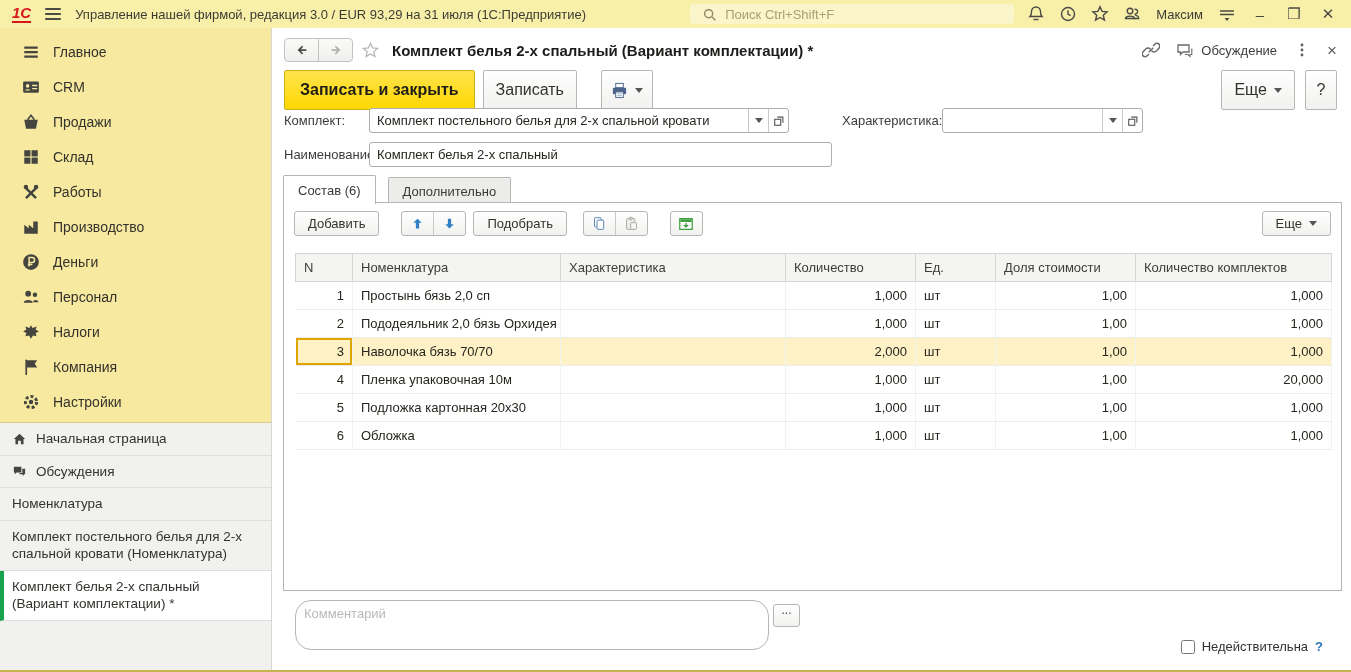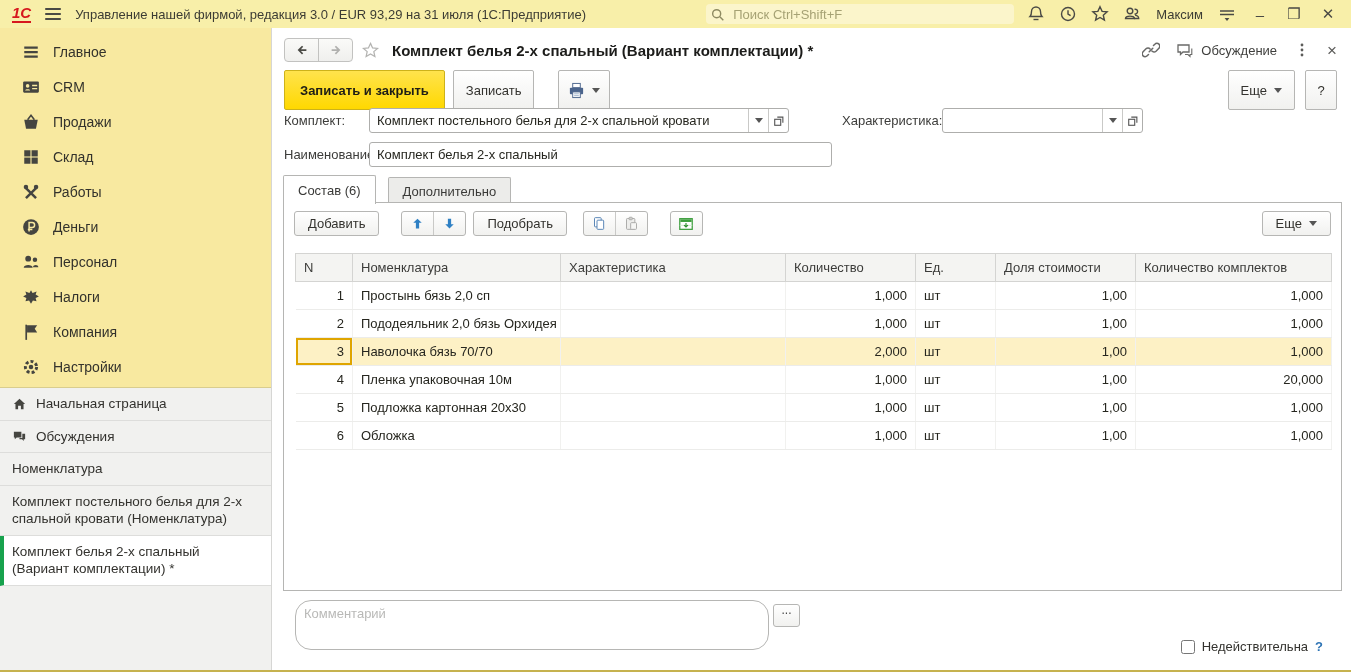--- a/index.html
+++ b/index.html
@@ -3,21 +3,21 @@
 <meta charset="utf-8">
 <style>
   html,body{margin:0;padding:0}
   body{width:1351px;height:672px;overflow:hidden;font-family:"Liberation Sans",sans-serif;background:#fff;cursor:default;-webkit-font-smoothing:antialiased}
   .window{width:1351px;height:672px;display:flex;flex-direction:column}
   
   .titlebar{height:28px;flex:none;background:#f8efa9;display:flex;align-items:center;padding:0 12px;gap:12px;box-sizing:border-box}
   .logo{font-weight:bold;font-style:italic;font-size:15px;color:#d6181e;border-bottom:2px solid #d6181e;line-height:1;padding-bottom:1px}
   .tbi{width:20px;height:20px;display:flex;align-items:center;justify-content:center;flex:none}
   .tb-title{font-size:13px;color:#3c3c34;white-space:nowrap;overflow:hidden;flex:1}
-  .search{display:flex;align-items:center;gap:6px;width:300px;height:20px;background:#fbf5cb;border-radius:4px;padding:0 4px;flex:none}
+  .search{display:flex;align-items:center;gap:6px;width:300px;height:20px;background:#fbf5cb;border-radius:4px;padding:0 12px;flex:none}
   .search input{border:none;background:transparent;outline:none;font-size:13px;color:#6b6849;width:100%}
   .search input::placeholder{color:#a6a274}
   .tb-user{font-size:13px;color:#3c3c34;margin:0 2px}
   .winctl{font-size:15px;color:#4a4a45;width:22px;text-align:center}
   
   .app{display:flex;height:642px;flex:none}
   .bstrip{height:2px;background:#c6b24f;flex:none}
   .sidebar{width:272px;flex:none;background:#f1f1ef;display:flex;flex-direction:column;border-right:1px solid #d6d6d4;box-sizing:border-box;overflow:hidden}
   .modules{background:#f8e9a0;padding:6px 0 3px}
   .mod{height:35px;display:flex;align-items:center;gap:13px;padding-left:22px;font-size:14px;color:#33322c}
@@ -31,21 +31,21 @@
   
   .fh{position:absolute;top:8px;left:12px;right:14px;height:28px;display:flex;align-items:center;gap:8px}
   .navbtns{display:flex;border:1px solid #c2c2c0;border-radius:4px;overflow:hidden;background:linear-gradient(#fafaf8,#efefed)}
   .navbtn{width:33px;height:22px;display:flex;align-items:center;justify-content:center}
   .navbtn:first-child{border-right:1px solid #c2c2c0}
   .ftitle{font-size:15px;font-weight:bold;color:#1c1c1a;margin-left:4px;white-space:nowrap}
   .fh-right{margin-left:auto;display:flex;align-items:center;gap:16px}
   .disc{display:flex;gap:7px;font-size:13px;color:#3f3f3d;align-items:center}
   .xclose{font-size:17px;color:#5c5c5a;line-height:1}
   
-  .btn{height:40px;border:1px solid #b6b6b4;border-radius:2px;background:linear-gradient(#ffffff,#f1f1ef);font-size:13px;color:#33322e;padding:0 12px;display:inline-flex;align-items:center;gap:7px;box-sizing:border-box;white-space:nowrap}
+  .btn{height:40px;border:1px solid #b6b6b4;border-radius:2px;background:linear-gradient(#ffffff,#f1f1ef);font-size:16px;color:#33322e;padding:0 12px;display:inline-flex;align-items:center;gap:7px;box-sizing:border-box;white-space:nowrap}
   .btn.primary{background:linear-gradient(#ffe throw34d,#ffd800);background:linear-gradient(#ffe34d,#ffd800);border-color:#cdb21a;font-weight:bold;color:#1f1e16;padding:0 15px}
   .caret{width:0;height:0;border-left:4px solid transparent;border-right:4px solid transparent;border-top:5px solid #555}
   .btnrow{position:absolute;top:42px;left:12px;right:14px;display:flex;align-items:center;gap:8px}
   .btnrow .gap{width:8px}
   .btnrow-right{margin-left:auto;display:flex;gap:10px}
   .qbtn{width:32px;justify-content:center;padding:0}
   
   .flabel{position:absolute;font-size:13px;color:#3c3c3a}
   .fgroup{position:absolute;display:flex;height:25px;border:1px solid #aeaeac;border-radius:3px;box-sizing:border-box;background:#fff;align-items:stretch}
   .fgroup input{flex:1;border:none;outline:none;padding:0 7px;font-size:13px;color:#26261f;min-width:0;background:transparent}
@@ -185,20 +185,28 @@
                 <path d="M3.5 13.5l9-9M3.5 4.5l9 9" stroke="#454540" stroke-width="2.2"></path>
                 <circle cx="3.5" cy="3.5" r="2"></circle>
                 <circle cx="12.5" cy="3.5" r="2"></circle>
               </svg>
             </span>
             <span>Работы</span>
           </div>
           <div class="mod">
             <span class="ic">
               <svg viewBox="0 0 16 16" fill="#454540">
+                <path d="M2 14V6l4 3V6l4 3V3h4v11z"></path>
+              </svg>
+            </span>
+            <span>Производство</span>
+          </div>
+          <div class="mod">
+            <span class="ic">
+              <svg viewBox="0 0 16 16" fill="#454540">
                 <circle cx="8" cy="8" r="7"></circle>
                 <path d="M6.3 12V4h2.7a2.2 2.2 0 010 4.4H6.4M5.2 10.2h4" fill="none" stroke="#f8e9a0" stroke-width="1.3"></path>
               </svg>
             </span>
             <span>Деньги</span>
           </div>
           <div class="mod">
             <span class="ic">
               <svg viewBox="0 0 16 16" fill="#454540">
                 <circle cx="5.5" cy="5" r="2.6"></circle>

